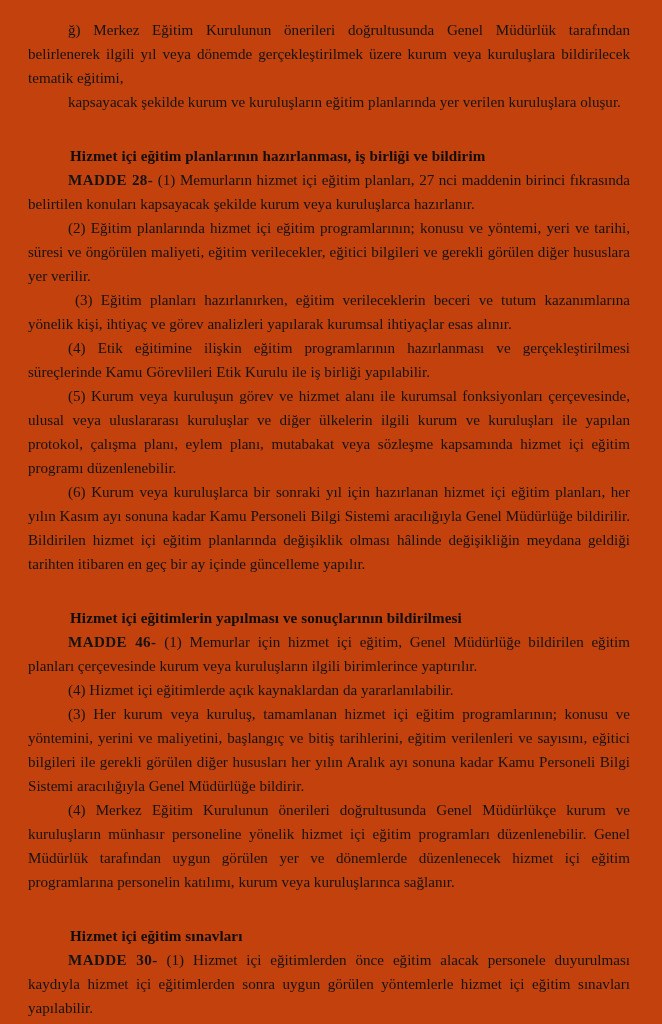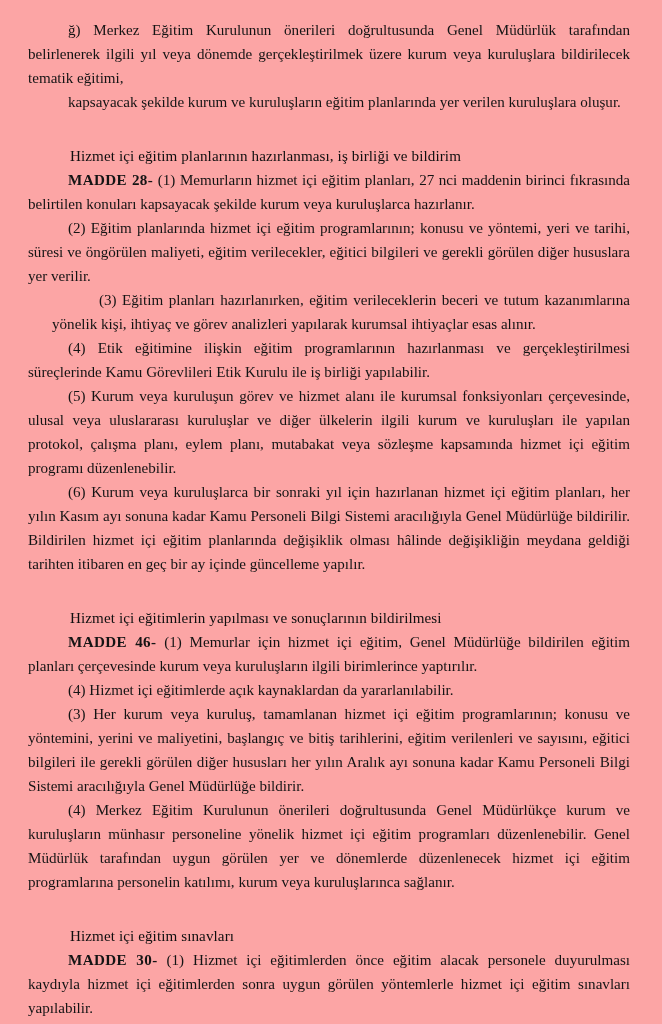--- a/index.html
+++ b/index.html
@@ -5,21 +5,21 @@
 <style>
   html, body {
     margin: 0;
     padding: 0;
     background: #ffffff;
   }
   .page {
     position: relative;
     width: 662px;
     height: 1024px;
-    background: #fca5a5;
+    background: #c2410c;
     box-sizing: border-box;
     padding: 18px 32px 16px 28px;
     font-family: "Liberation Serif", "DejaVu Serif", serif;
     color: #1a1a1a;
     overflow: hidden;
   }
   .doc-body {
     width: 602px;
   }
   p.para {
@@ -29,27 +29,26 @@
     text-align: justify;
     text-justify: inter-word;
     color: #141414;
     -webkit-font-smoothing: none;
   }
   p.para.indent-reg {
     text-indent: 40px;
   }
   p.para.indent-deep {
     text-indent: 47px;
-    margin-left: 24px;
   }
   h2.heading {
     margin: 0;
     font-size: 15.1px;
     line-height: 24px;
-    font-weight: normal;
+    font-weight: bold;
     text-indent: 42px;
     text-align: left;
     color: #0f0f0f;
     letter-spacing: 0.1px;
   }
   .gap-before-heading {
     height: 30px;
   }
   .madde-label {
     font-weight: bold;

